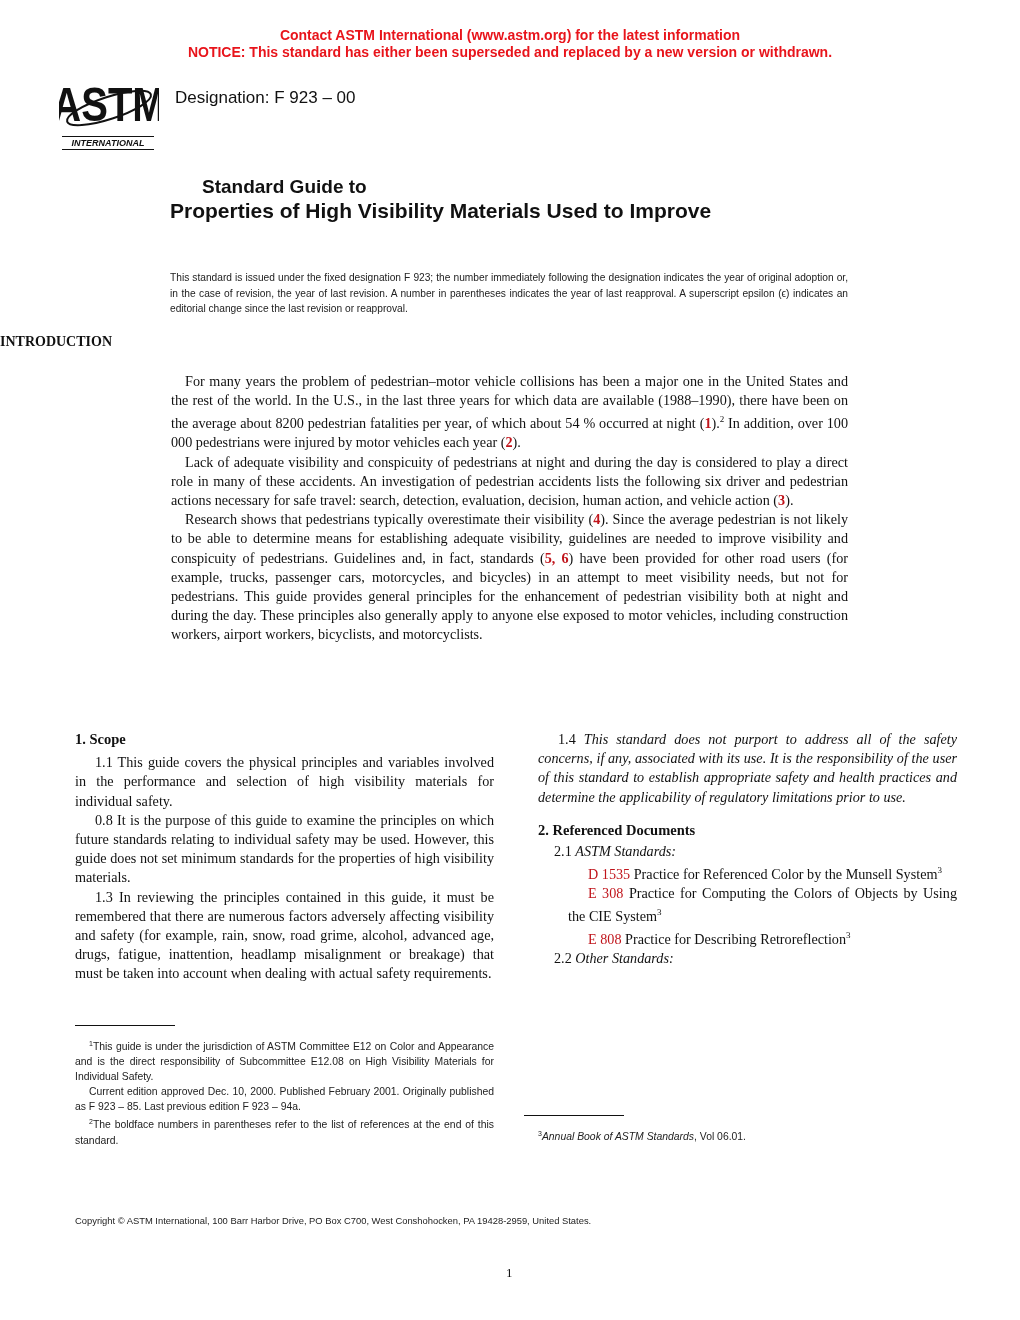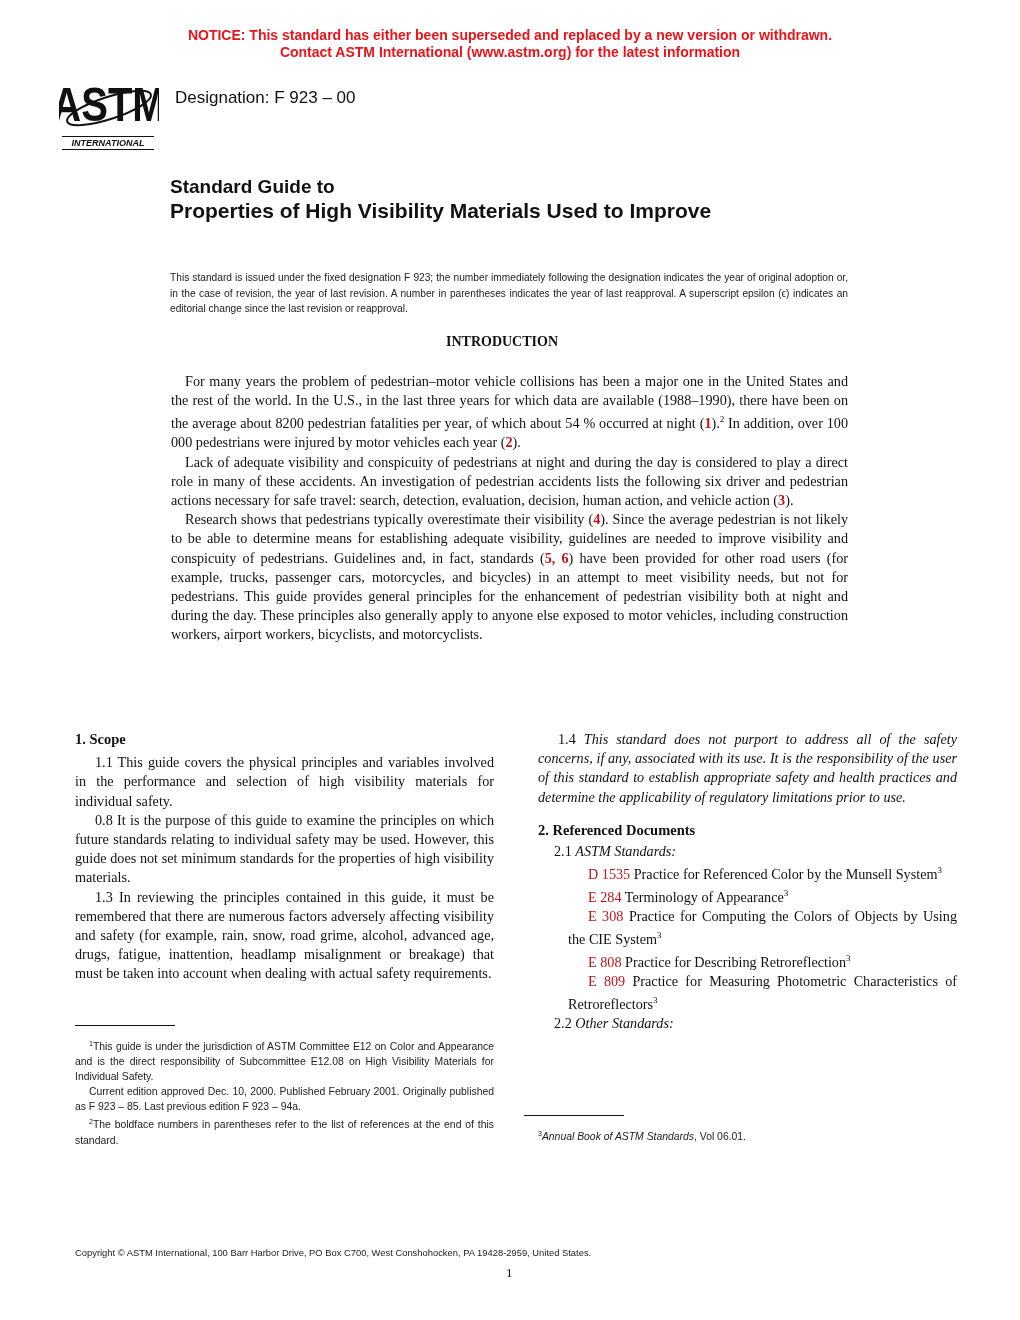--- a/index.html
+++ b/index.html
@@ -4,51 +4,51 @@
   <style>
     html, body { margin: 0; padding: 0; background: #ffffff; }
     body { width: 1020px; height: 1320px; position: relative; overflow: hidden; color: #111; }
     .sans { font-family: "Liberation Sans", "DejaVu Sans", sans-serif; }
     .serif { font-family: "Liberation Serif", "DejaVu Serif", serif; }
     .abs { position: absolute; }
     .notice { left: 0; width: 1020px; top: 27px; text-align: center; color: #e8141b; font-weight: bold; font-size: 14px; line-height: 17px; }
     .logo { left: 59px; top: 74px; width: 100px; height: 80px; }
     .designation { left: 175px; top: 88px; font-size: 17px; }
     .title-block { left: 170px; top: 175px; font-weight: bold; color: #111; }
-    .title-block .l1 { font-size: 19px; line-height: 23px; }
+    .title-block .l1 { font-size: 19px; line-height: 23px; margin-left: 32px; }
     .title-block .l2 { font-size: 21px; line-height: 25px; }
     .title-block sup { font-size: 12px; }
     .issuance { left: 170px; top: 270px; width: 678px; font-size: 10.2px; line-height: 15.5px; text-align: justify; color: #222; }
-    .intro-head { left: 0; width: 932px; top: 334px; text-align: center; font-size: 14px; font-weight: bold; margin-left: 36px; }
+    .intro-head { left: 0; width: 932px; top: 334px; font-size: 14px; font-weight: bold; }
     .intro { left: 171px; top: 372px; width: 677px; font-size: 14.2px; line-height: 19.2px; text-align: justify; }
     .intro p { margin: 0; text-indent: 14px; }
     .ref { color: #c0141b; font-weight: bold; }
     .red { color: #c0141b; }
     .col { font-size: 14.2px; line-height: 19.2px; text-align: justify; }
     .col p { margin: 0; text-indent: 20px; }
     .left-col { left: 75px; top: 730px; width: 419px; }
     .right-col { left: 538px; top: 730px; width: 419px; }
     .sec-head { font-weight: bold; font-size: 14.5px; margin: 0 0 4px 0; }
     .sec-head-r { font-weight: bold; font-size: 14.5px; margin: 14px 0 2px 0; }
     .italic { font-style: italic; }
     .refitem { margin: 0; text-indent: -14px; padding-left: 30px; text-align: justify; }
     .refsub { margin: 0; padding-left: 16px; }
     .fn-rule { height: 1px; background: #111; width: 100px; }
     .fn { font-size: 10.4px; line-height: 15px; text-align: justify; color: #222; }
     .fn p { margin: 0; text-indent: 14px; }
     .fn sup { font-size: 7px; }
-    .copyright { left: 75px; top: 1215px; font-size: 9.4px; color: #222; margin-top: 32px; }
+    .copyright { left: 75px; top: 1215px; font-size: 9.4px; color: #222; }
     .pagenum { left: 506px; top: 1265px; font-size: 13px; }
   </style>
 </head>
 <body class="serif">
 
 <div class="abs notice sans">
+  <div>Contact ASTM International (www.astm.org) for the latest information</div>
   <div>NOTICE: This standard has either been superseded and replaced by a new version or withdrawn.</div>
-  <div>Contact ASTM International (www.astm.org) for the latest information</div>
 </div>
 
 <div class="abs logo">
   <svg width="100" height="80" viewBox="0 0 100 80">
     <ellipse cx="50" cy="34" rx="44" ry="11" fill="none" stroke="#111" stroke-width="2" transform="rotate(-18 50 34)"></ellipse>
     <text x="50" y="48" text-anchor="middle" font-family="Liberation Sans, sans-serif" font-weight="bold" font-size="40" fill="#111" transform="scale(1,1.2) translate(0,-9)">ASTM</text>
     <rect x="3" y="62" width="92" height="1" fill="#111"></rect>
     <text x="49" y="72" text-anchor="middle" font-family="Liberation Sans, sans-serif" font-weight="bold" font-style="italic" font-size="9" fill="#111">INTERNATIONAL</text>
     <rect x="3" y="75" width="92" height="1" fill="#111"></rect>
   </svg>
@@ -85,24 +85,22 @@
     <p><sup>2</sup><span>The boldface numbers in parentheses refer to the list of references at the end of this standard.</span></p>
   </div>
 </div>
 
 <div class="abs col right-col serif">
   <p><span>1.4 </span><span class="italic">This standard does not purport to address all of the safety concerns, if any, associated with its use. It is the responsibility of the user of this standard to establish appropriate safety and health practices and determine the applicability of regulatory limitations prior to use.</span></p>
   <div class="sec-head-r">2. Referenced Documents</div>
   <div class="refsub"><span>2.1 </span><span class="italic">ASTM Standards:</span></div>
   <div id="ref-list">
       <p class="refitem"><span class="red">D 1535</span> <span>Practice for Referenced Color by the Munsell System</span><sup style="font-size: 9px;">3</sup></p>
-      <p class="refitem"><span class="red">E 284</span> <span>Terminology of Appearance</span><sup style="font-size: 9px;">3</sup></p>
       <p class="refitem"><span class="red">E 308</span> <span>Practice for Computing the Colors of Objects by Using the CIE System</span><sup style="font-size: 9px;">3</sup></p>
       <p class="refitem"><span class="red">E 808</span> <span>Practice for Describing Retroreflection</span><sup style="font-size: 9px;">3</sup></p>
-      <p class="refitem"><span class="red">E 809</span> <span>Practice for Measuring Photometric Characteristics of Retroreflectors</span><sup style="font-size: 9px;">3</sup></p>
     </div>
   <div class="refsub"><span>2.2 </span><span class="italic">Other Standards:</span></div>
 </div>
 
 <div class="abs" style="left:524px; top:1115px; width:419px;">
   <div class="fn-rule"></div>
   <div class="fn sans" style="margin-top:10px;">
     <p><sup>3</sup><span class="italic">Annual Book of ASTM Standards</span><span>, Vol 06.01.</span></p>
   </div>
 </div>

